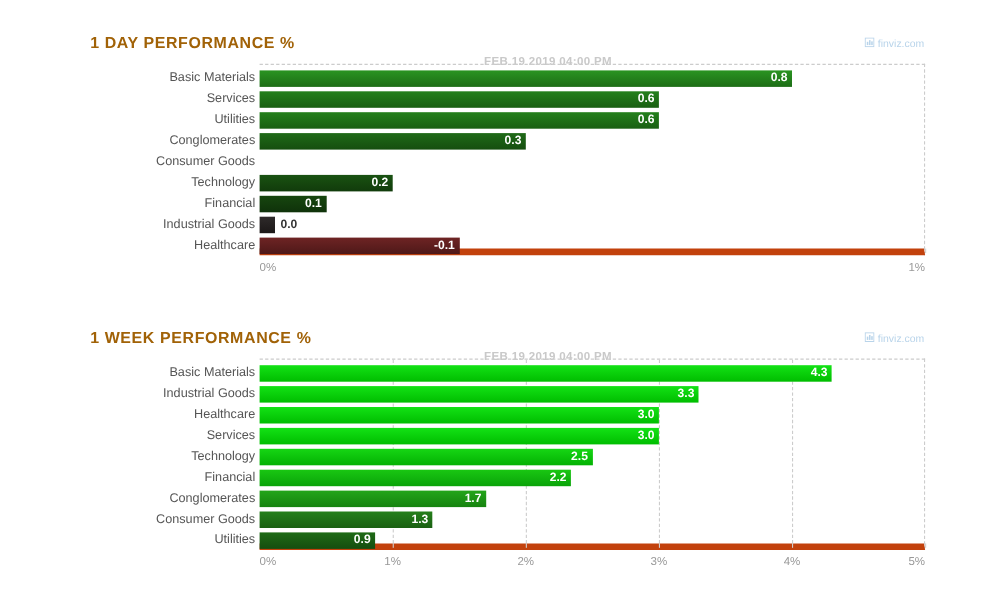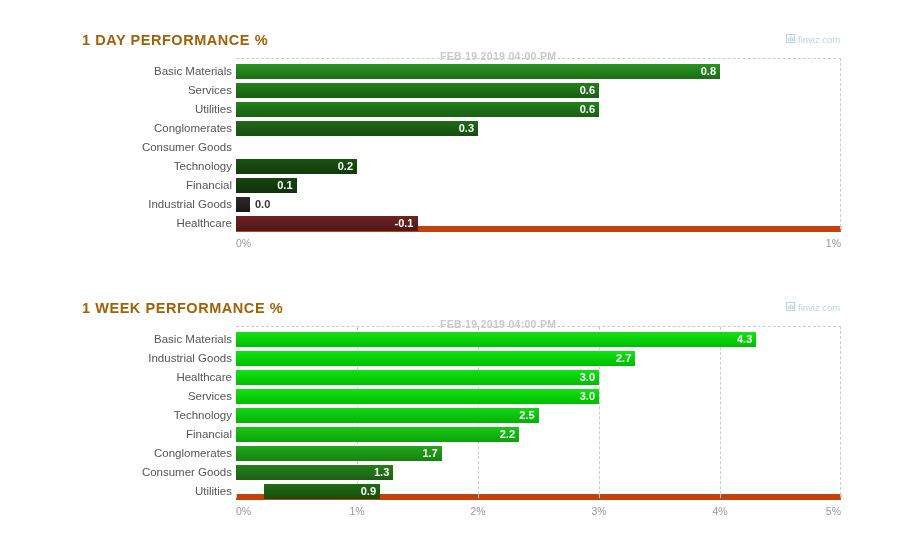--- a/index.html
+++ b/index.html
@@ -189,21 +189,21 @@
           <div class="tickmark" style="left: 605px;"></div>
           <div class="row" style="top: 5px;">
             <div class="cat-label">Basic Materials</div>
             <div class="bar" title="Basic Materials 4.3" style="width: 520.3px; background: linear-gradient(rgb(19, 226, 21) 0%, rgb(0, 189, 0) 100%);">
               <div class="bar-value inside">4.3</div>
             </div>
           </div>
           <div class="row" style="top: 24px;">
             <div class="cat-label">Industrial Goods</div>
             <div class="bar" title="Industrial Goods 3.3" style="width: 399.3px; background: linear-gradient(rgb(19, 226, 21) 0%, rgb(0, 189, 0) 100%);">
-              <div class="bar-value inside">2.7</div>
+              <div class="bar-value inside">3.3</div>
             </div>
           </div>
           <div class="row" style="top: 43px;">
             <div class="cat-label">Healthcare</div>
             <div class="bar" title="Healthcare 3.0" style="width: 363px; background: linear-gradient(rgb(19, 226, 21) 0%, rgb(0, 189, 0) 100%);">
               <div class="bar-value inside">3.0</div>
             </div>
           </div>
           <div class="row" style="top: 62px;">
             <div class="cat-label">Services</div>
@@ -230,21 +230,21 @@
             </div>
           </div>
           <div class="row" style="top: 138px;">
             <div class="cat-label">Consumer Goods</div>
             <div class="bar" title="Consumer Goods 1.3" style="width: 157.3px; background: linear-gradient(rgb(37, 127, 27) 0%, rgb(26, 96, 18) 100%);">
               <div class="bar-value inside">1.3</div>
             </div>
           </div>
           <div class="row" style="top: 157px;">
             <div class="cat-label">Utilities</div>
-            <div class="bar" title="Utilities 0.9" style="width: 116px; background: linear-gradient(rgb(31, 107, 22) 0%, rgb(21, 77, 15) 100%); margin-left: 28px;">
+            <div class="bar" title="Utilities 0.9" style="width: 105px; background: linear-gradient(rgb(31, 107, 22) 0%, rgb(21, 77, 15) 100%);">
               <div class="bar-value inside">0.9</div>
             </div>
           </div>
         </div>
     <div class="axis-label" style="left: 236px; transform: translateX(0px);">0%</div>
         <div class="axis-label" style="left: 357px; transform: translateX(-50%);">1%</div>
         <div class="axis-label" style="left: 478px; transform: translateX(-50%);">2%</div>
         <div class="axis-label" style="left: 599px; transform: translateX(-50%);">3%</div>
         <div class="axis-label" style="left: 720px; transform: translateX(-50%);">4%</div>
         <div class="axis-label" style="left: 841px; transform: translateX(-100%);">5%</div>

